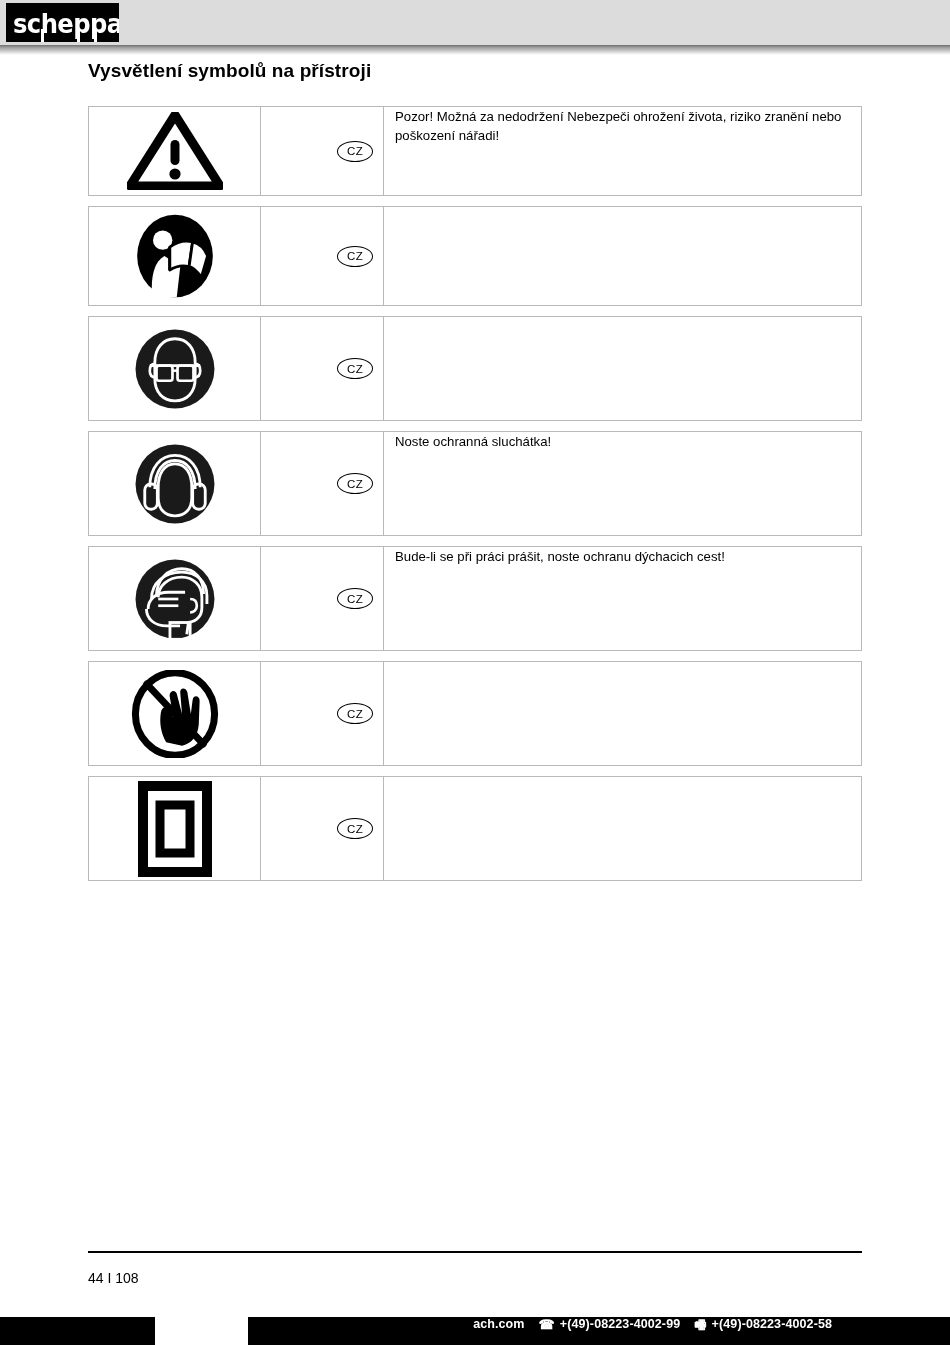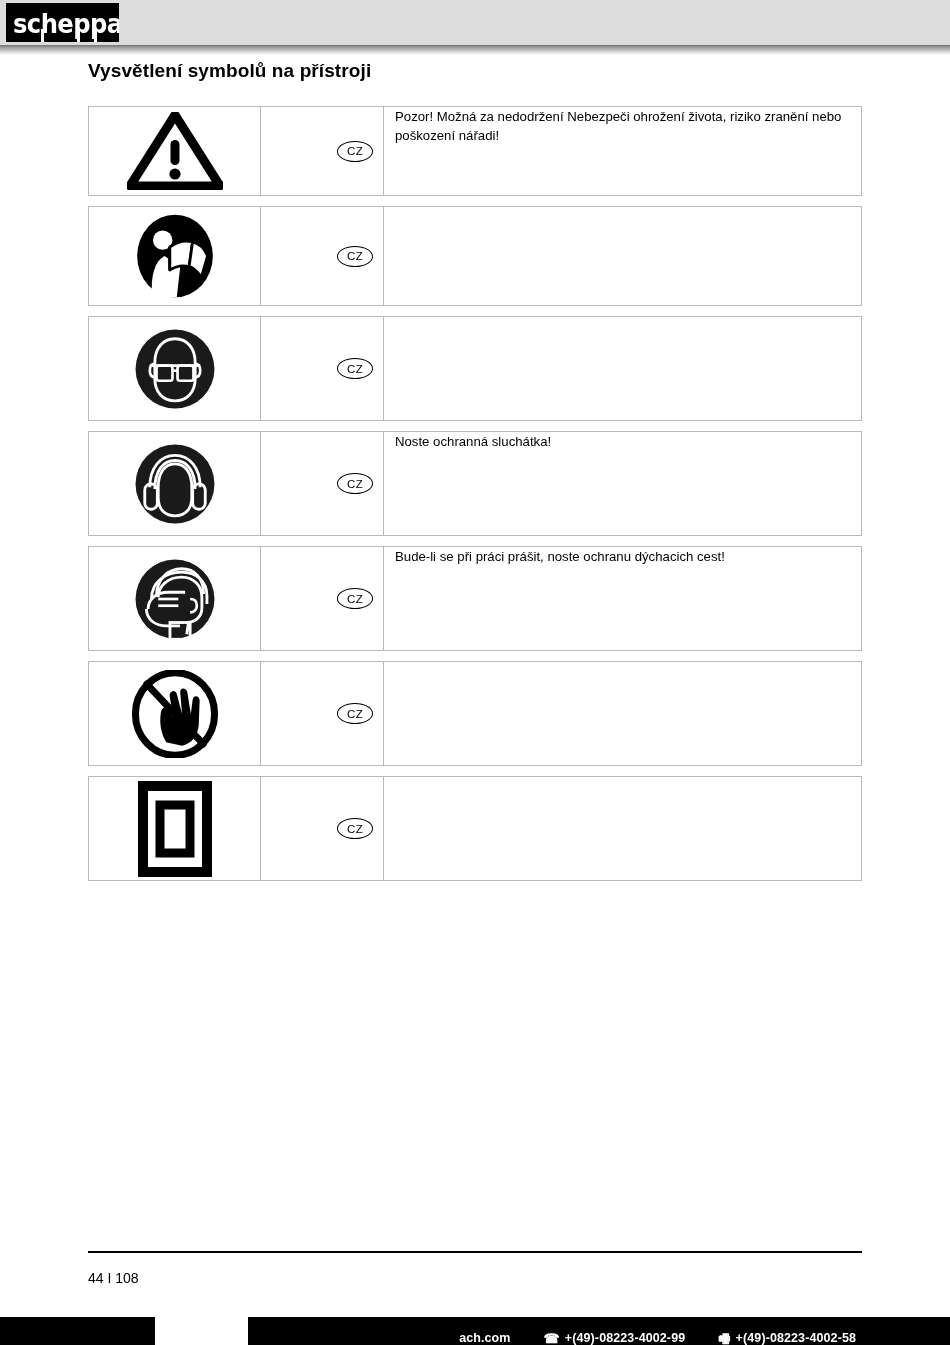--- a/index.html
+++ b/index.html
@@ -169,29 +169,28 @@
     height: 28px;
     background: #ffffff;
   }
   .footer-content {
     position: absolute;
     left: 0;
     top: 1317px;
     width: 950px;
     height: 28px;
     display: flex;
-    align-items: flex-end;
+    align-items: flex-start;
     justify-content: flex-end;
-    padding-right: 94px;
+    padding-right: 118px;
     box-sizing: border-box;
     color: #ffffff;
     font-size: 12.5px;
     font-weight: 700;
     letter-spacing: 0.1px;
-    gap: 19px;
   }
   .footer-item {
     display: flex;
     align-items: center;
     margin-left: 14px;
     white-space: nowrap;
   }
   .footer-glyph {
     display: inline-block;
     margin-right: 5px;

